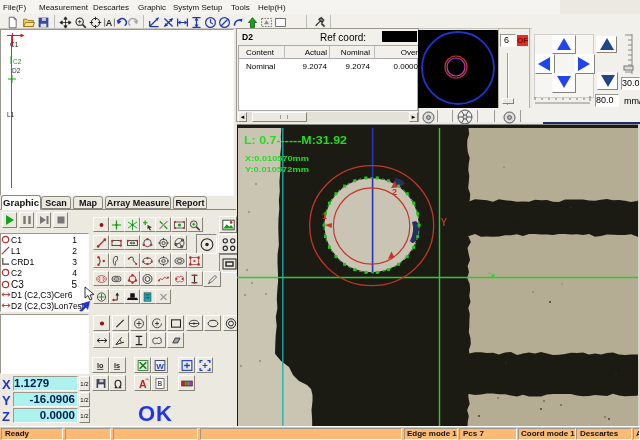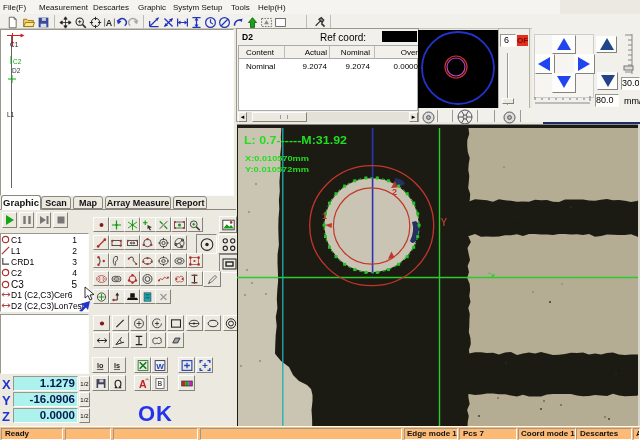--- a/index.html
+++ b/index.html
@@ -572,21 +572,21 @@
         <rect x="5.8" y="5" width="4.3" height="6" fill="#20a020"></rect>
         <rect x="10.1" y="5" width="4.3" height="6" fill="#cc20cc"></rect>
         <rect x="1.5" y="5" width="13" height="6" fill="none" stroke="#333"></rect>
       </svg>
     </div>
 
 <div class="abs" style="left:0;top:376px;width:90px;height:50px;background:#ece9e0">
   <div class="abs" style="left:2px;top:1px;font-size:13px;font-weight:bold;color:#2233cc">X</div>
   <div class="abs" style="left:2px;top:17px;font-size:13px;font-weight:bold;color:#2233cc">Y</div>
   <div class="abs" style="left:2px;top:33px;font-size:13px;font-weight:bold;color:#2233cc">Z</div>
-  <div class="abs sunk" style="left:13px;top:0px;width:65px;height:15px;background:#aef2ee;font-size:11.5px;font-weight:bold;color:#001a4d;text-align:right;padding-right:2px">1.1279</div>
+  <div class="abs sunk" style="left:13px;top:0px;width:65px;height:15px;background:#aef2ee;font-size:11.5px;font-weight:bold;color:#001a4d;padding-right:2px">1.1279</div>
   <div class="abs sunk" style="left:13px;top:16px;width:65px;height:15px;background:#aef2ee;font-size:11.5px;font-weight:bold;color:#001a4d;text-align:right;padding-right:2px">-16.0906</div>
   <div class="abs sunk" style="left:13px;top:32px;width:65px;height:15px;background:#aef2ee;font-size:11.5px;font-weight:bold;color:#001a4d;text-align:right;padding-right:2px">0.0000</div>
   <div class="abs btn3" style="left:79px;top:0px;width:11px;height:15px;font-size:6px;text-align:center;line-height:14px">1/2</div>
   <div class="abs btn3" style="left:79px;top:16px;width:11px;height:15px;font-size:6px;text-align:center;line-height:14px">1/2</div>
   <div class="abs btn3" style="left:79px;top:32px;width:11px;height:15px;font-size:6px;text-align:center;line-height:14px">1/2</div>
 </div>
 <div class="abs" style="left:138px;top:401px;font-size:22px;font-weight:bold;color:#2233ee;letter-spacing:1px">OK</div>
 
 <div class="abs" style="left:236px;top:28px;width:183px;height:94px;background:#f1f0ea;border:1px solid #9a978f">
   <div class="abs" style="left:5px;top:3px;font-size:8.5px;font-weight:bold">D2</div>

